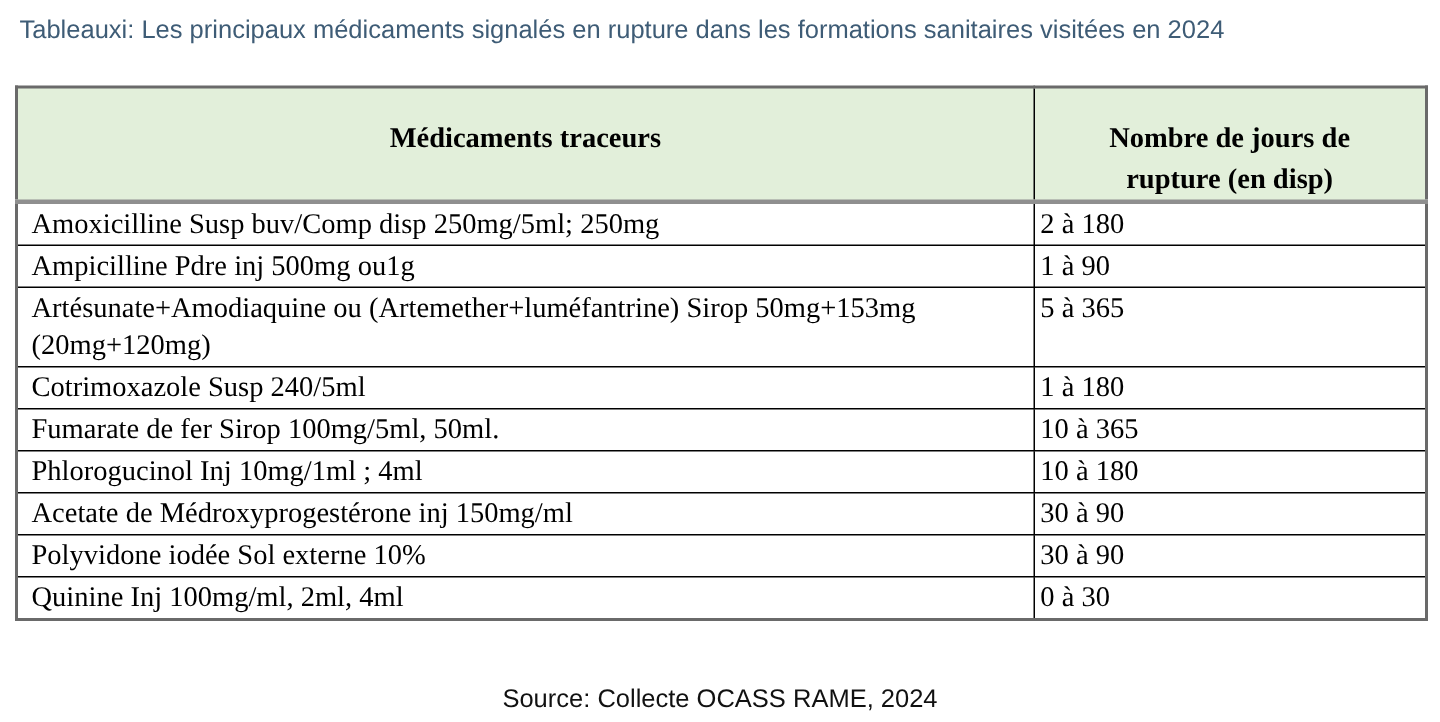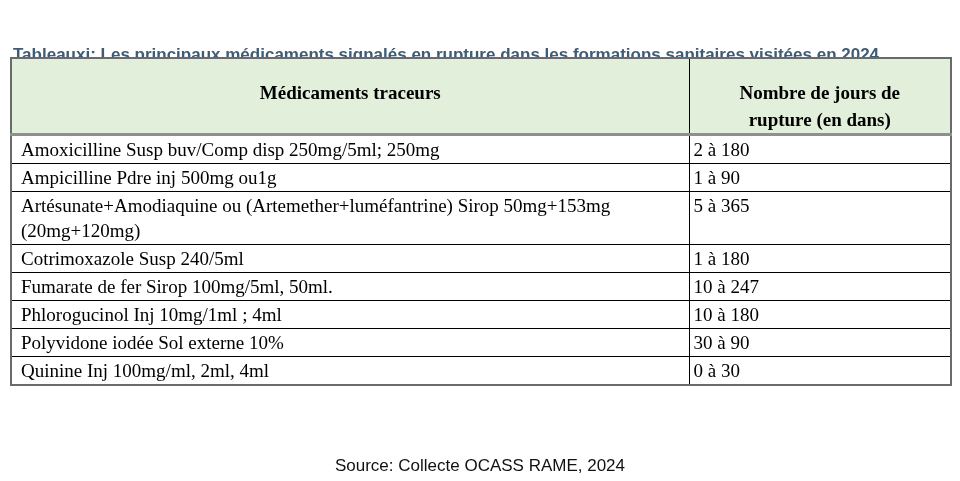--- a/index.html
+++ b/index.html
@@ -12,25 +12,24 @@
   }
   *{box-sizing:border-box;margin:0;padding:0;}
   html,body{background:#ffffff;}
   body{
     width:960px;height:481px;position:relative;overflow:hidden;
     font-family:"Liberation Serif", serif;
   }
   .doc-title{
     position:absolute;left:13px;top:9px;width:935px;
     font-family:"Liberation Sans", sans-serif;
-    font-weight:bold;font-size:17px;line-height:22px;
+    font-weight:normal;font-size:17px;line-height:22px;
     color:var(--title-color);
     letter-spacing:0px;
     white-space:nowrap;
-    margin-top:35px;
   }
   table.med-table{
     position:absolute;left:10px;top:57px;width:940px;
     border-collapse:collapse;table-layout:fixed;
     border:2px solid var(--border-outer);
     font-family:"Liberation Serif", serif;
     font-size:19px;color:#000;
   }
   col.c-med{width:678px;}
   col.c-days{width:262px;}
@@ -67,21 +66,21 @@
 <table class="med-table">
   <colgroup>
     <col class="c-med">
     <col class="c-days">
   </colgroup>
   <thead>
     <tr>
       <th>Médicaments traceurs</th>
       <th>
         <span>Nombre de jours de</span><br>
-        <span>rupture (en dans)</span>
+        <span>rupture (en disp)</span>
       </th>
     </tr>
   </thead>
   <tbody>
       <tr>
         <td class="med-cell">Amoxicilline Susp buv/Comp disp 250mg/5ml; 250mg</td>
         <td class="days-cell">2 à 180</td>
       </tr>
       <tr>
         <td class="med-cell">Ampicilline Pdre inj 500mg ou1g</td>
@@ -90,25 +89,29 @@
       <tr>
         <td class="med-cell">Artésunate+Amodiaquine ou (Artemether+luméfantrine) Sirop 50mg+153mg (20mg+120mg)</td>
         <td class="days-cell">5 à 365</td>
       </tr>
       <tr>
         <td class="med-cell">Cotrimoxazole Susp 240/5ml</td>
         <td class="days-cell">1 à 180</td>
       </tr>
       <tr>
         <td class="med-cell">Fumarate de fer Sirop 100mg/5ml, 50ml.</td>
-        <td class="days-cell">10 à 247</td>
+        <td class="days-cell">10 à 365</td>
       </tr>
       <tr>
         <td class="med-cell">Phlorogucinol Inj 10mg/1ml ; 4ml</td>
         <td class="days-cell">10 à 180</td>
+      </tr>
+      <tr>
+        <td class="med-cell">Acetate de Médroxyprogestérone inj 150mg/ml</td>
+        <td class="days-cell">30 à 90</td>
       </tr>
       <tr>
         <td class="med-cell">Polyvidone iodée Sol externe 10%</td>
         <td class="days-cell">30 à 90</td>
       </tr>
       <tr>
         <td class="med-cell">Quinine Inj 100mg/ml, 2ml, 4ml</td>
         <td class="days-cell">0 à 30</td>
       </tr>
     </tbody>

